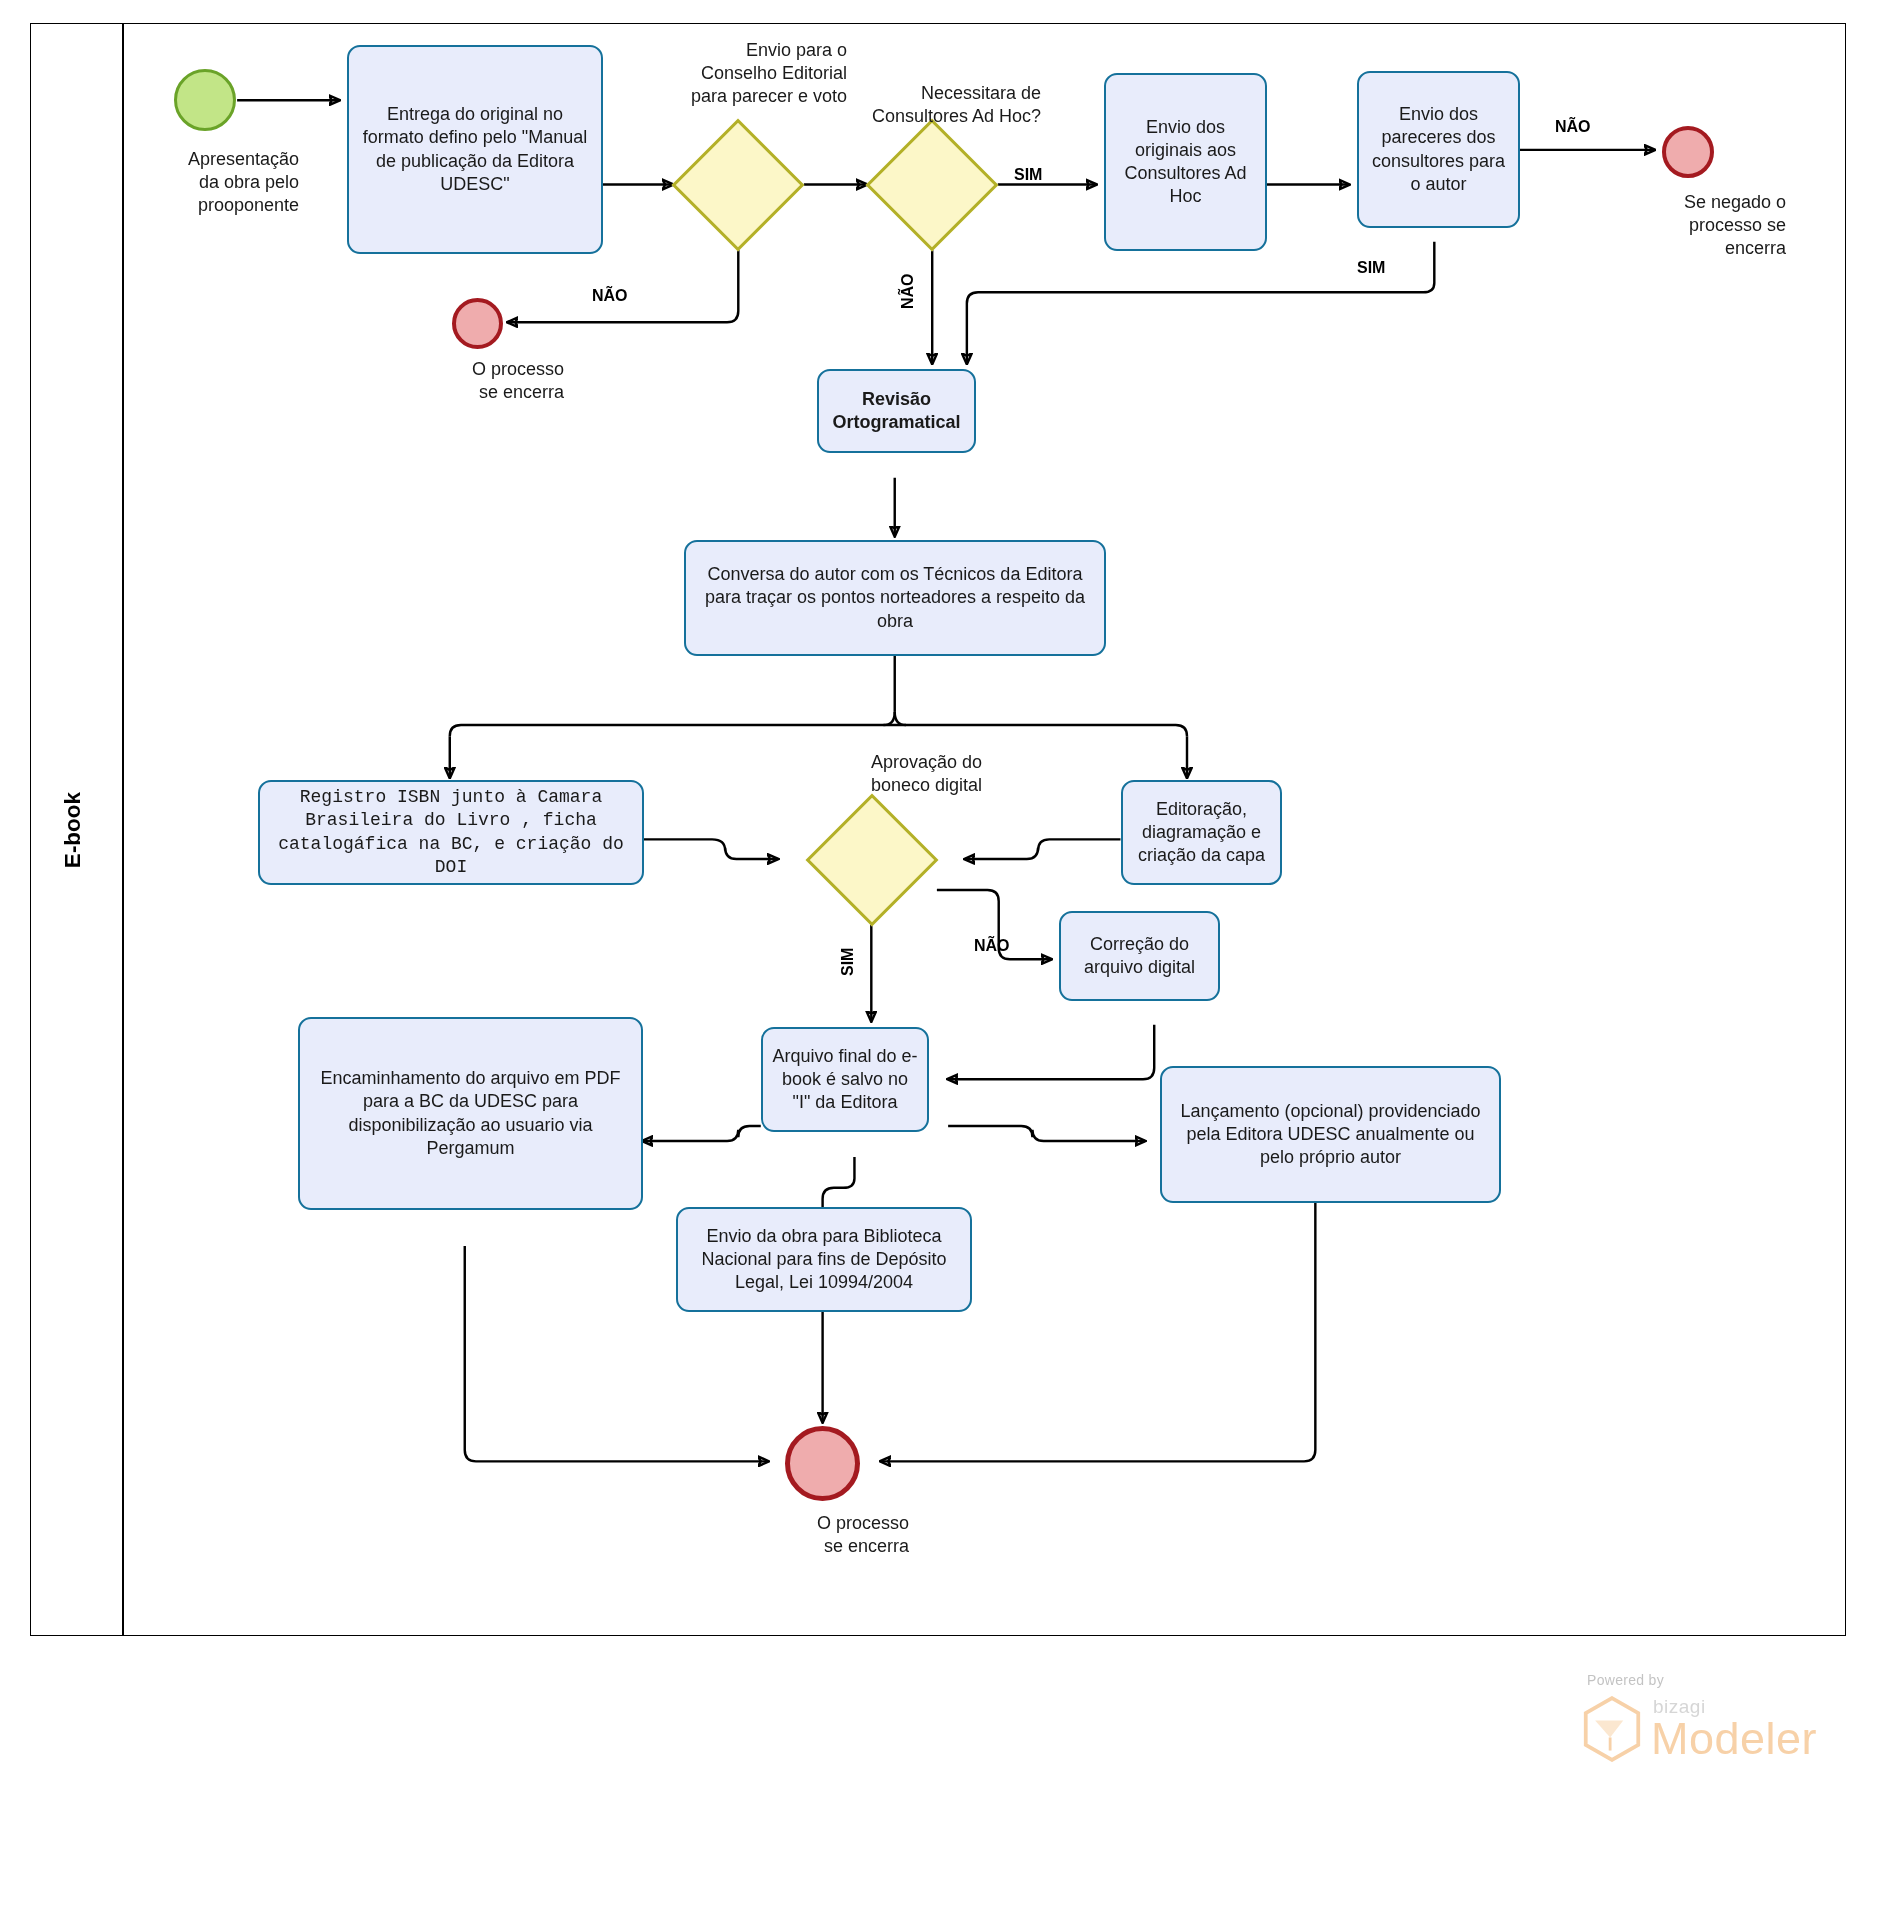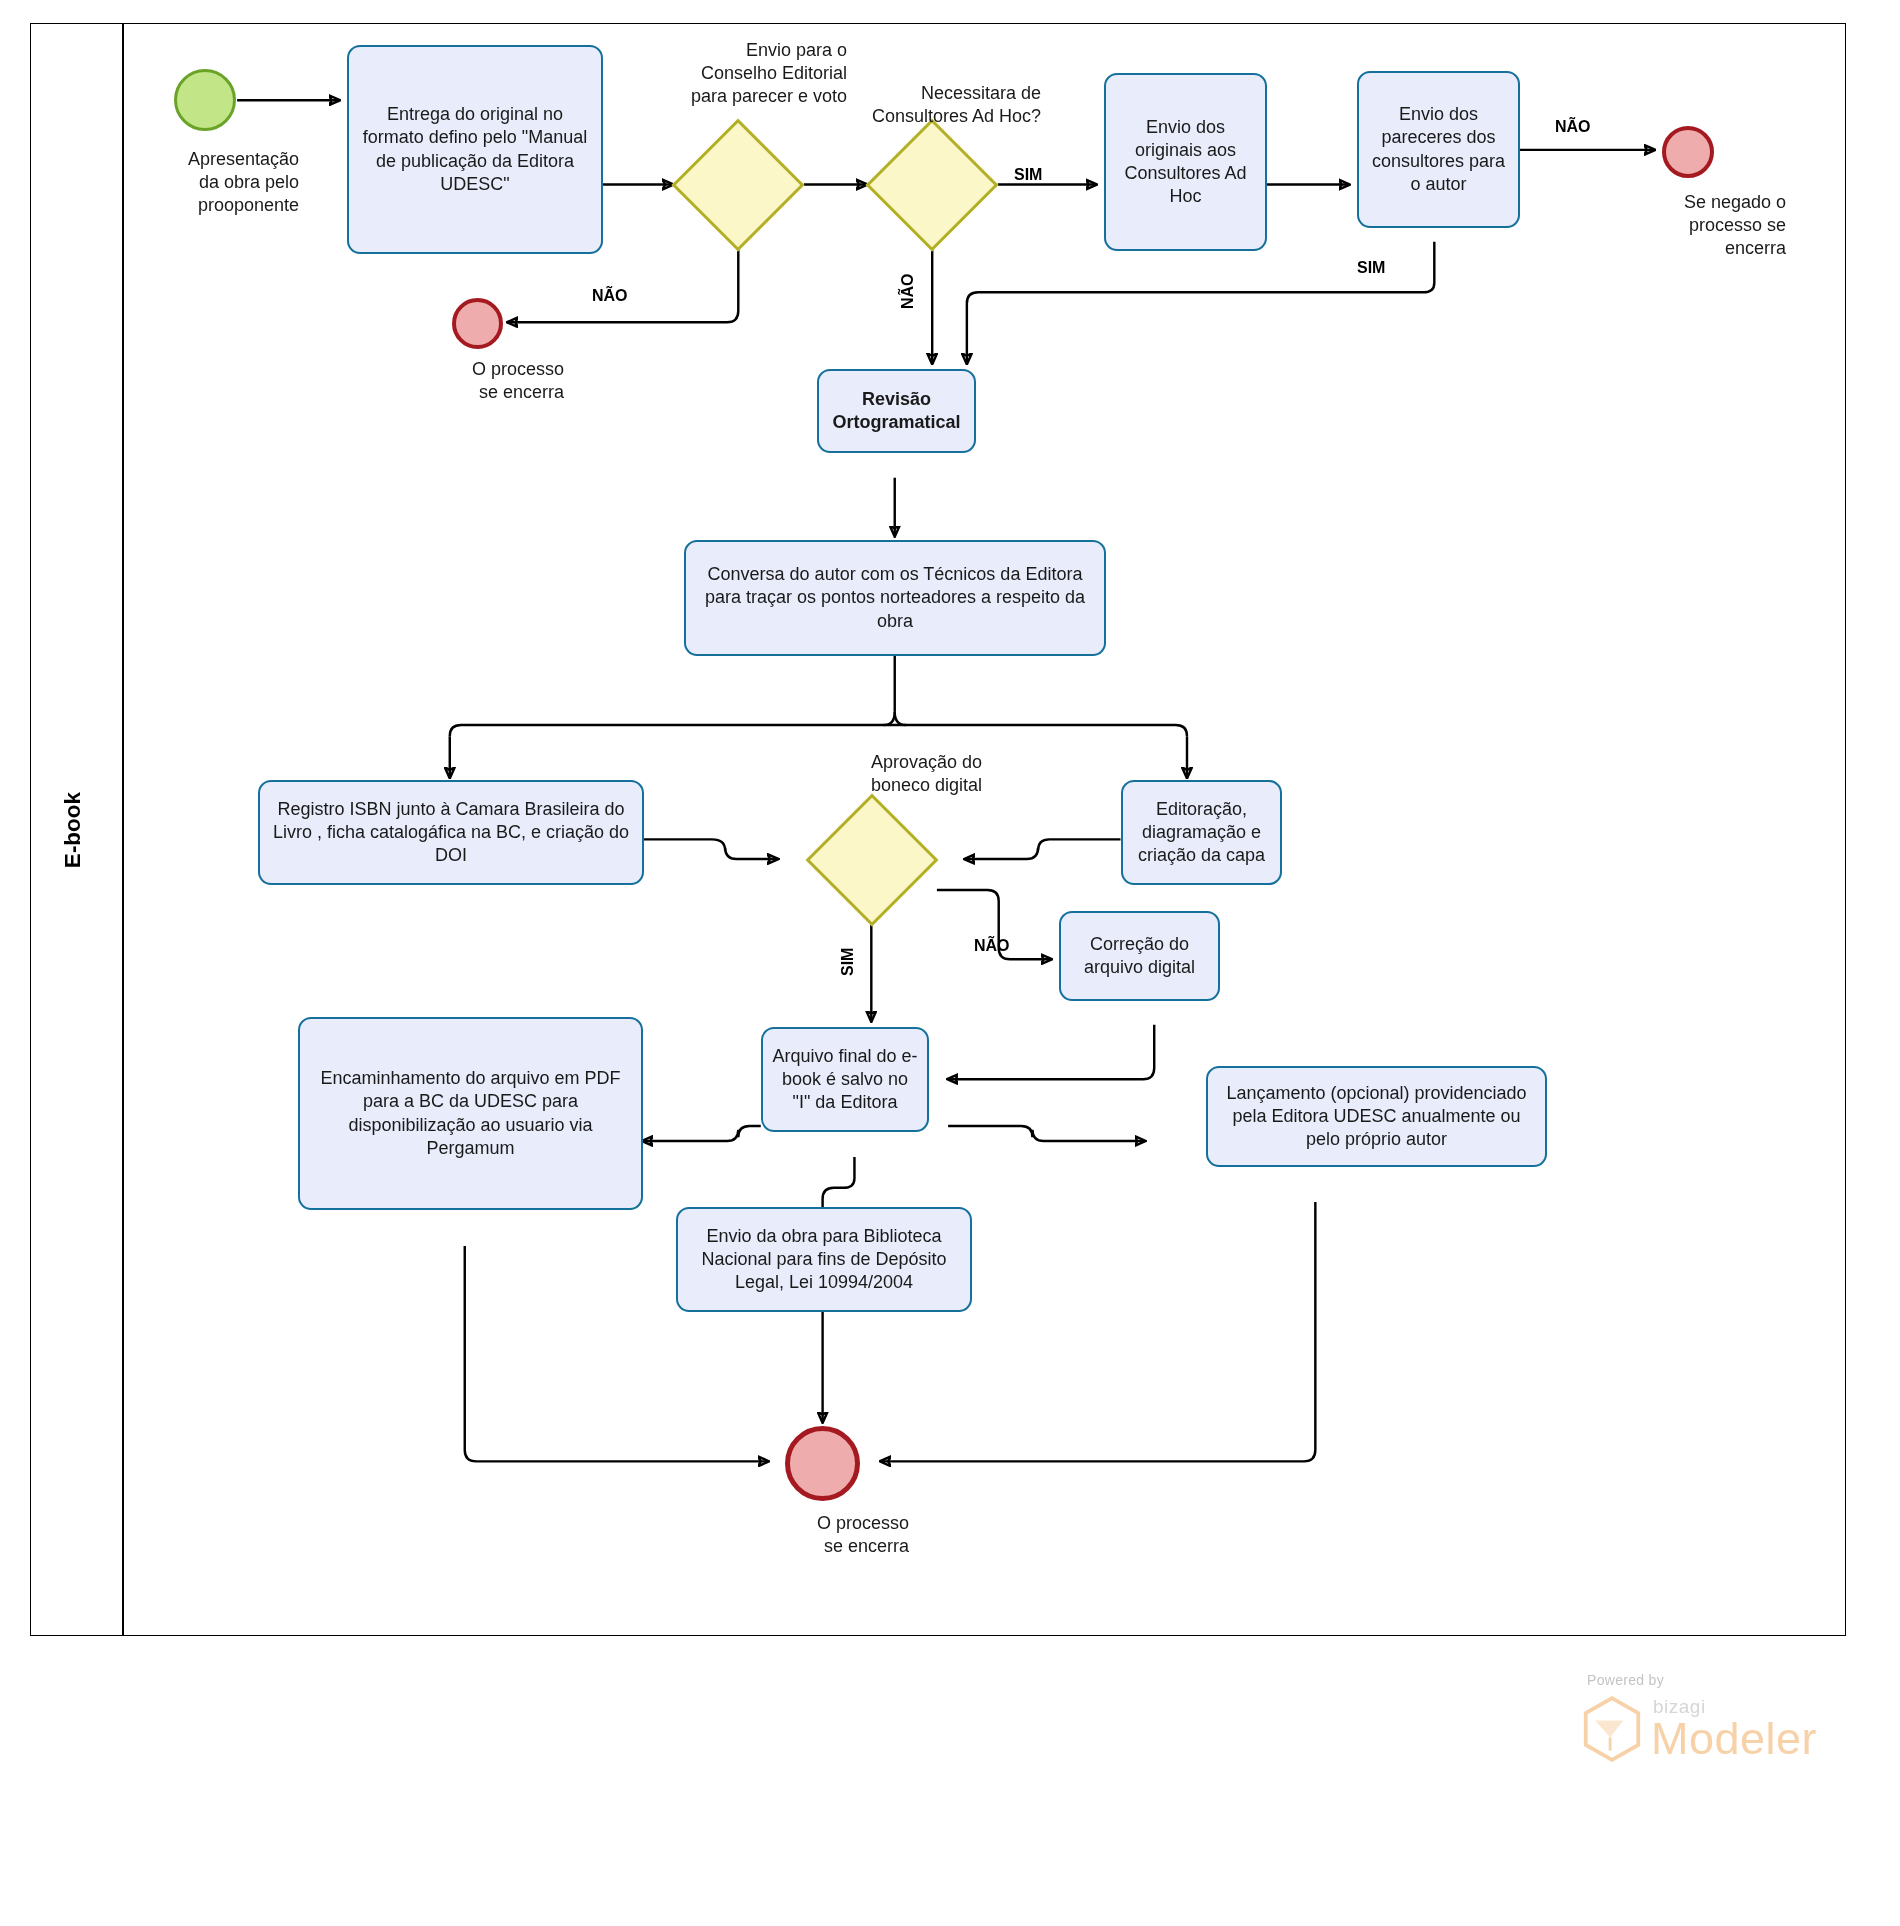--- a/index.html
+++ b/index.html
@@ -161,21 +161,21 @@
 se encerra</div>
 
   <div class="task" style="left:817px;top:369px;width:159px;height:84px;font-weight:bold;">
     <span>Revisão Ortogramatical</span>
   </div>
 
   <div class="task" style="left:684px;top:540px;width:422px;height:116px;">
     <span>Conversa do autor com os Técnicos da Editora para traçar os pontos norteadores a respeito da obra</span>
   </div>
 
-  <div class="task" style="left:258px;top:780px;width:386px;height:105px;">
+  <div class="task" style="left:258px;top:780px;width:386px;height:105px;font-family:Liberation Mono, monospace;">
     <span>Registro ISBN junto à Camara Brasileira do Livro , ficha catalogáfica na BC, e criação do DOI</span>
   </div>
 
   <div class="gw" style="left:806px;top:794px;width:131px;height:131px;">
     <div class="dia" style="left:19px;top:19px;width:94px;height:94px;"></div>
   </div>
   <div class="lbl" style="left:761px;top:751px;width:221px;">Aprovação do
 boneco digital</div>
 
   <div class="task" style="left:1121px;top:780px;width:161px;height:105px;">
@@ -187,21 +187,21 @@
   </div>
 
   <div class="task" style="left:761px;top:1027px;width:168px;height:105px;">
     <span>Arquivo final do e-book é salvo no "I" da Editora</span>
   </div>
 
   <div class="task" style="left:298px;top:1017px;width:345px;height:193px;">
     <span>Encaminhamento do arquivo em PDF para a BC da UDESC para disponibilização ao usuario via Pergamum</span>
   </div>
 
-  <div class="task" style="left:1206px;top:1066px;width:341px;height:101px;">
+  <div class="task" style="left:1160px;top:1066px;width:341px;height:137px;">
     <span>Lançamento (opcional) providenciado pela Editora UDESC anualmente ou pelo próprio autor</span>
   </div>
 
   <div class="task" style="left:676px;top:1207px;width:296px;height:105px;">
     <span>Envio da obra para Biblioteca Nacional para fins de Depósito Legal, Lei 10994/2004</span>
   </div>
 
   <div class="event end" style="left:785px;top:1426px;width:75px;height:75px;"></div>
   <div class="lbl" style="left:738px;top:1512px;width:171px;">O processo
 se encerra</div>

